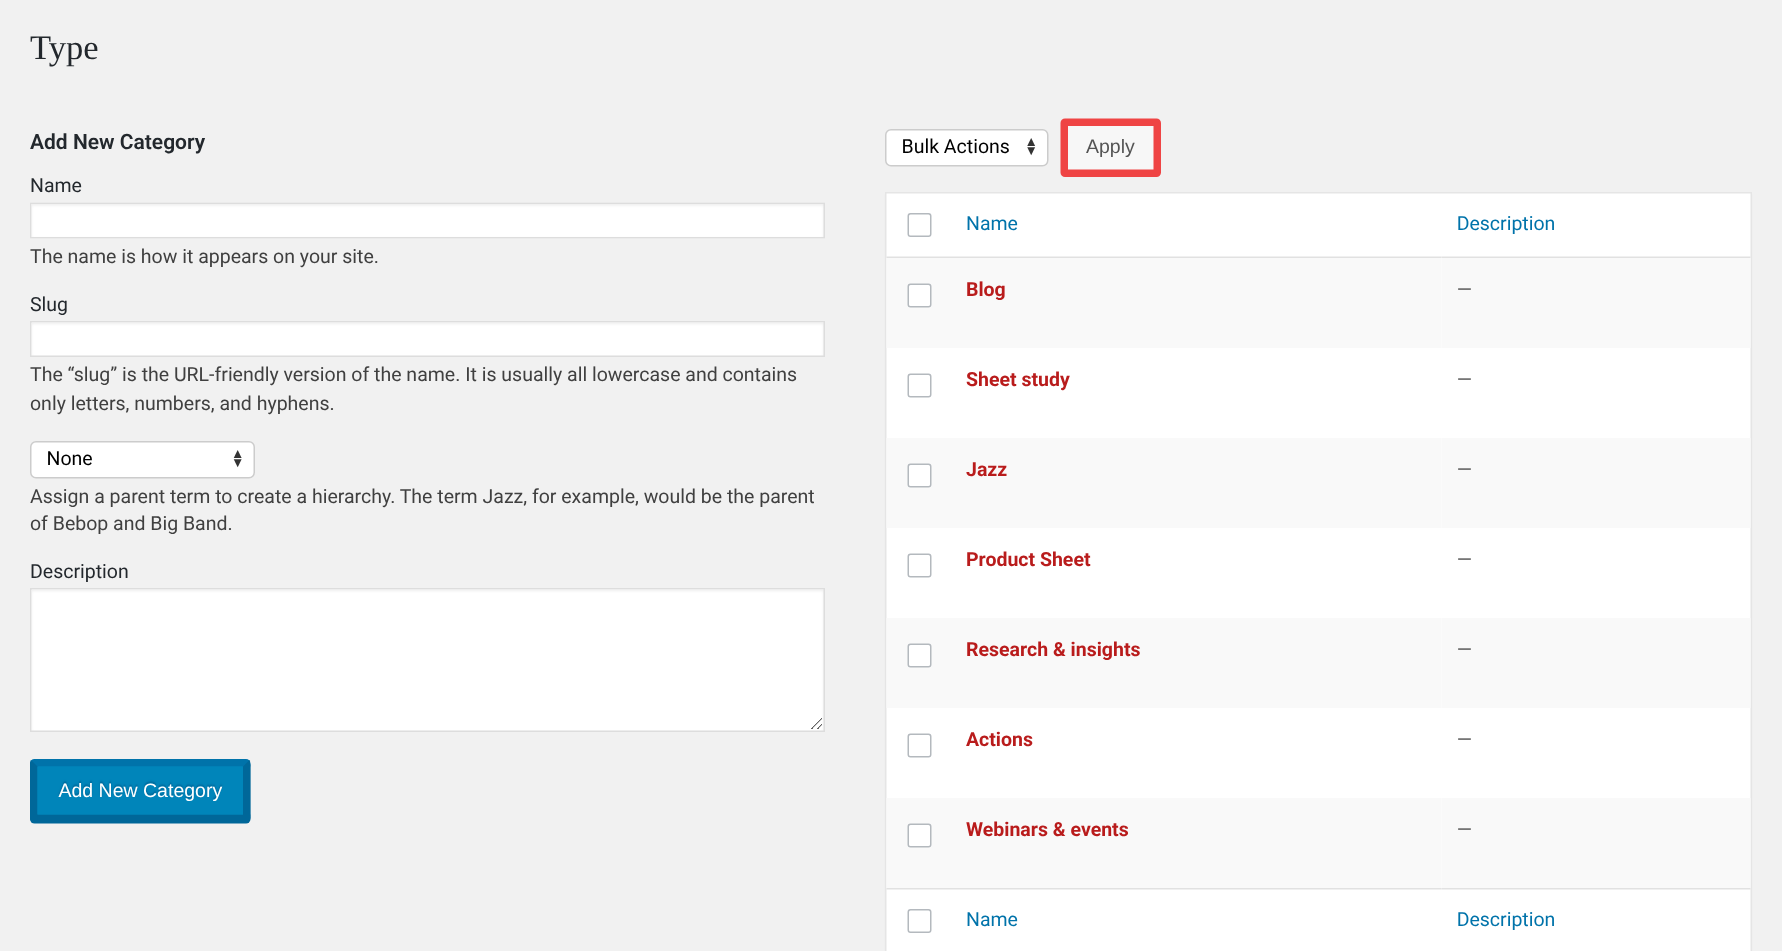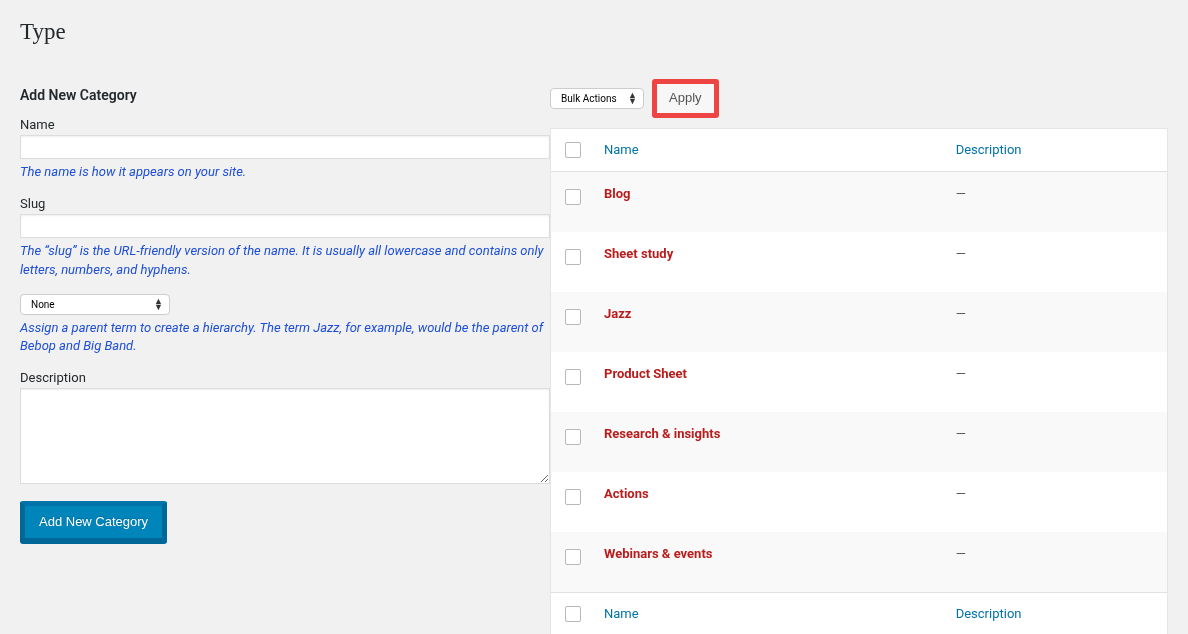--- a/index.html
+++ b/index.html
@@ -13,21 +13,21 @@
     width: 1188px;
   }
   h1 {
     font-size: 23px;
     font-weight: 400;
     margin: 0 0 30px 0;
     padding: 9px 0 4px 0;
     color: #23282d;
     font-family: Liberation Serif, serif;
   }
-  .cols { display: flex; }
+  .cols { display: flex; gap: 40px; }
   .left { width: 530px; }
   .right { flex: 1; }
 
   
   h2 {
     font-size: 14px;
     font-weight: 600;
     margin: 8px 0 14px 0;
     color: #23282d;
   }
@@ -44,41 +44,40 @@
     font-size: 14px;
     padding: 3px 8px;
     border: 1px solid #ddd;
     border-radius: 0;
     background: #fff;
     box-shadow: inset 0 1px 2px rgba(0,0,0,.07);
     font-family: inherit;
   }
   .form-field textarea { height: 96px; resize: both; }
   .form-field .help {
-    color: #1d4ed8;
-    font-style: italic;
+    color: #404040;
     font-size: 13px;
     margin-top: 4px;
     line-height: 1.45;
   }
   .select-wrap {
     position: relative;
     display: inline-block;
     background: #fff;
     border: 1px solid #ccc;
     border-radius: 4px;
   }
   .select-wrap select {
     -webkit-appearance: none;
     -moz-appearance: none;
     appearance: none;
     background: transparent;
     border: none;
     padding: 4px 24px 4px 10px;
-    font-size: 10px;
+    font-size: 13px;
     font-family: inherit;
     outline: none;
   }
   .select-arrows {
     position: absolute;
     right: 6px;
     top: 50%;
     transform: translateY(-50%);
     pointer-events: none;
     font-size: 9px;

